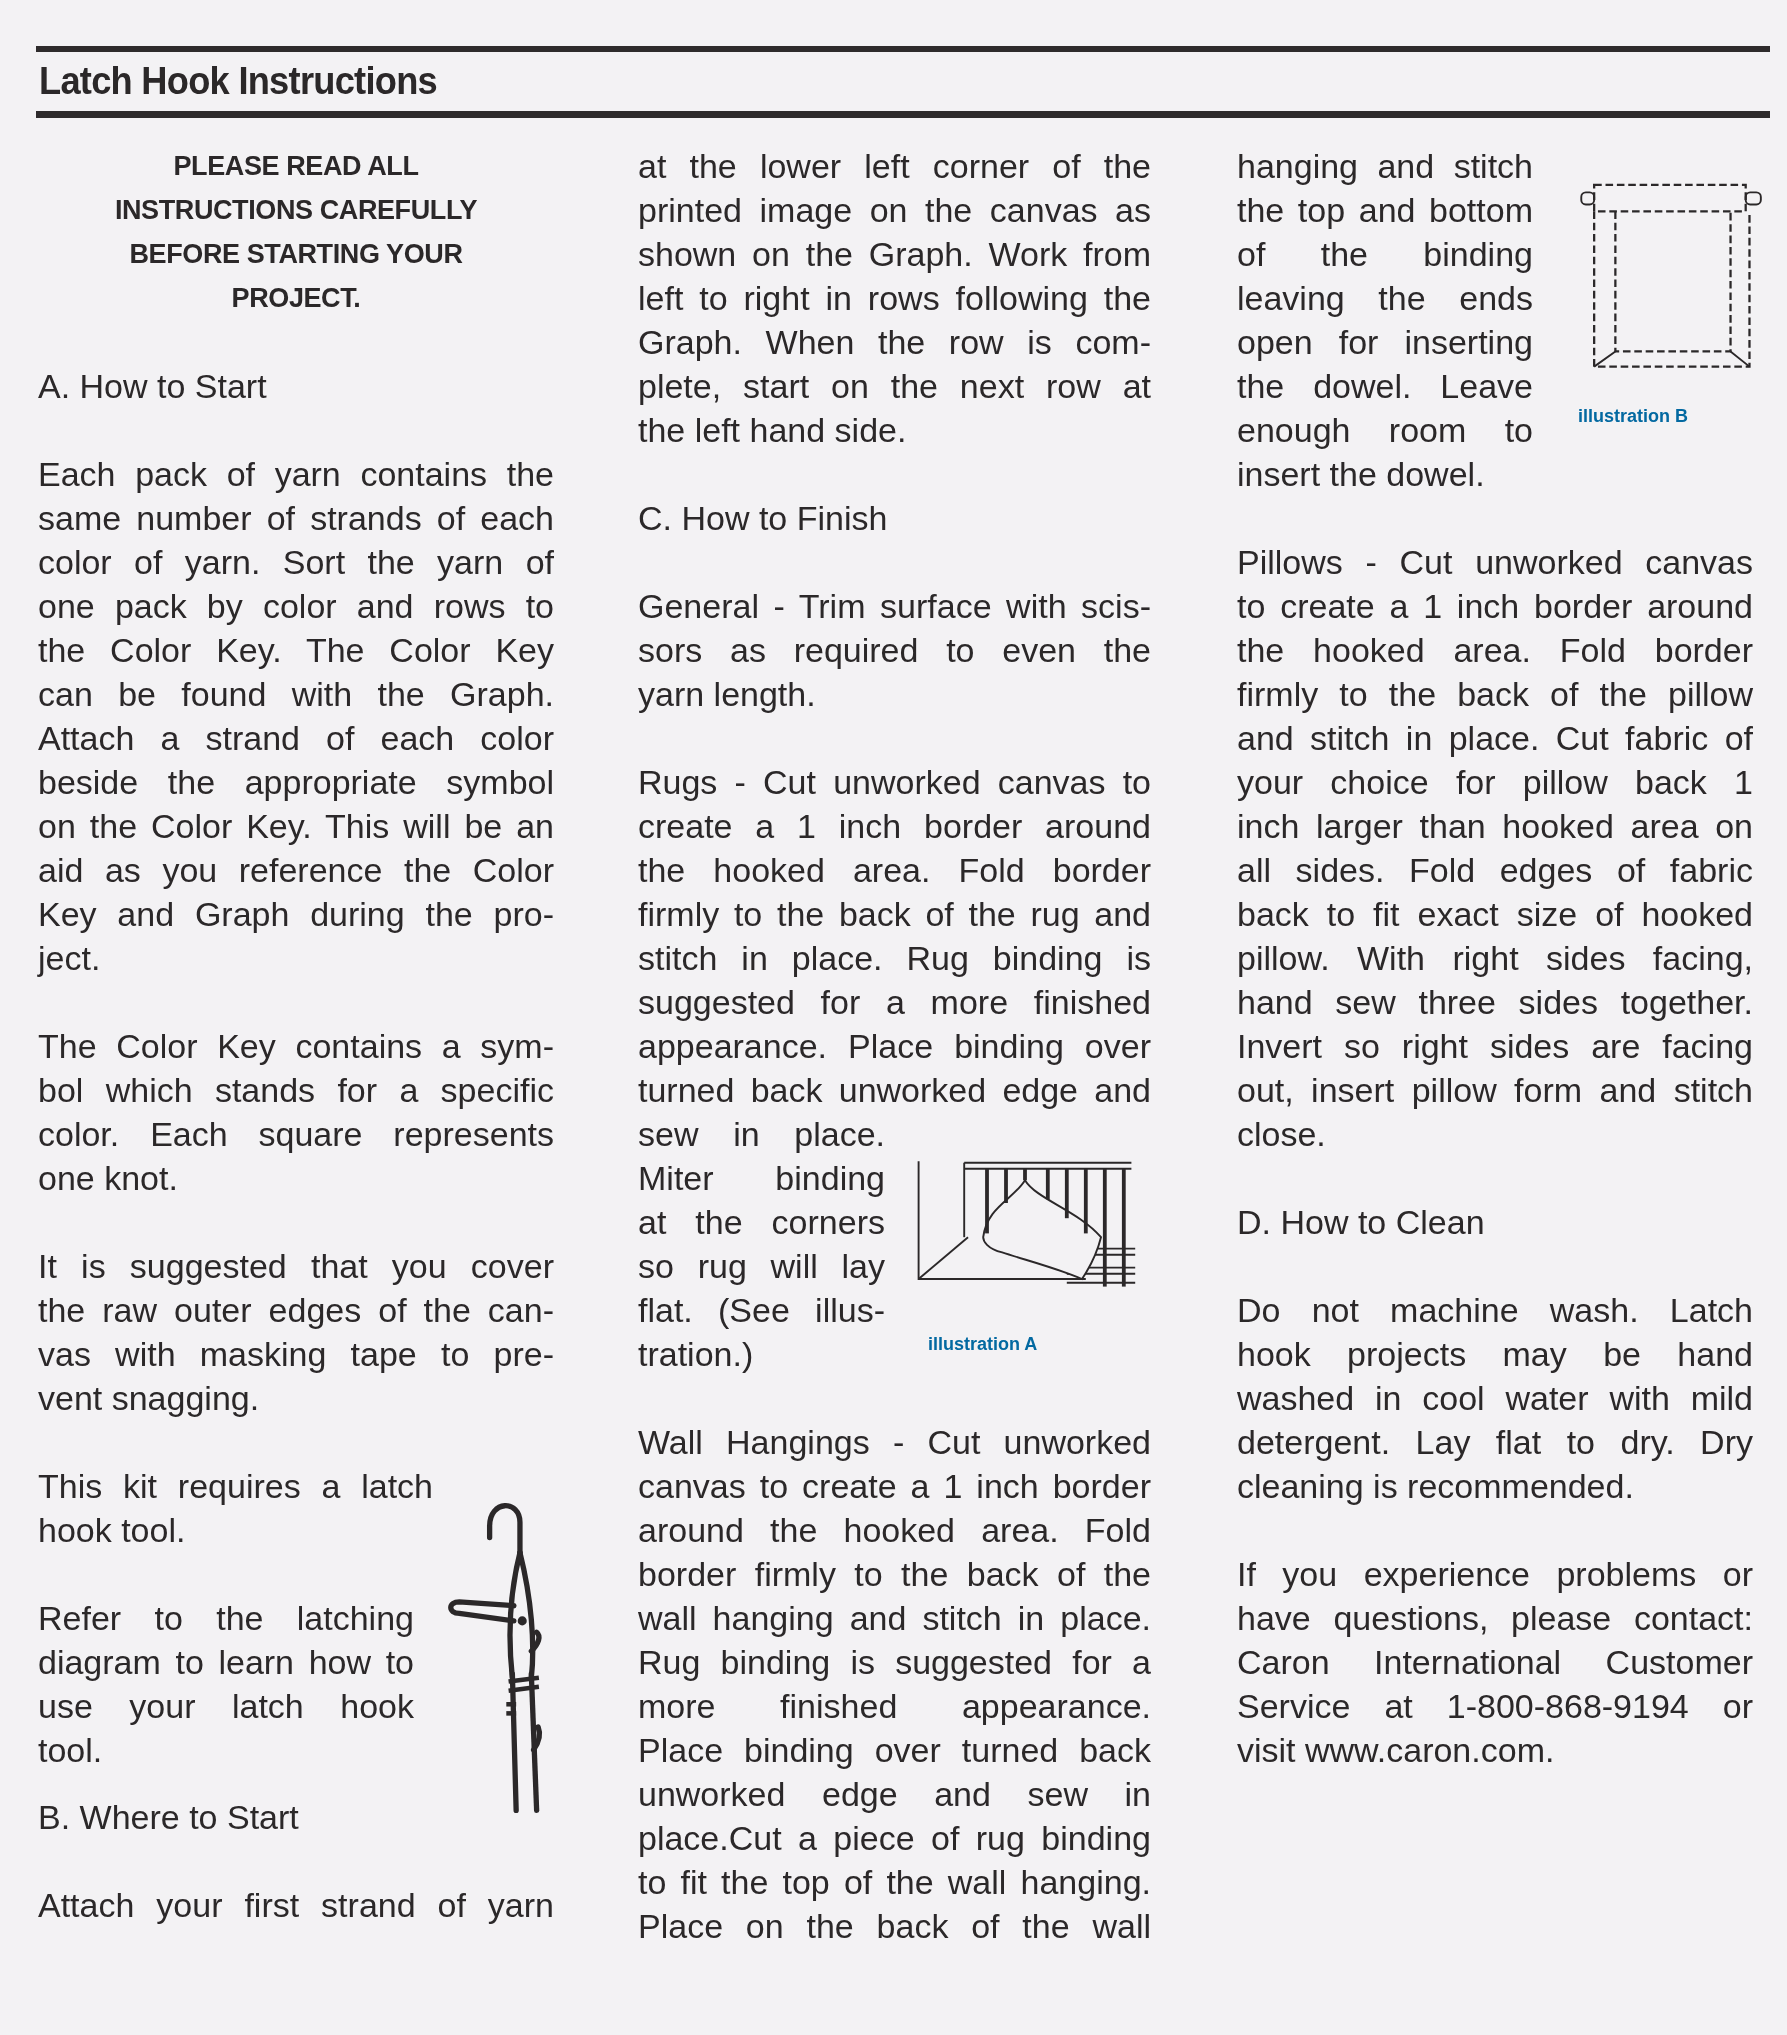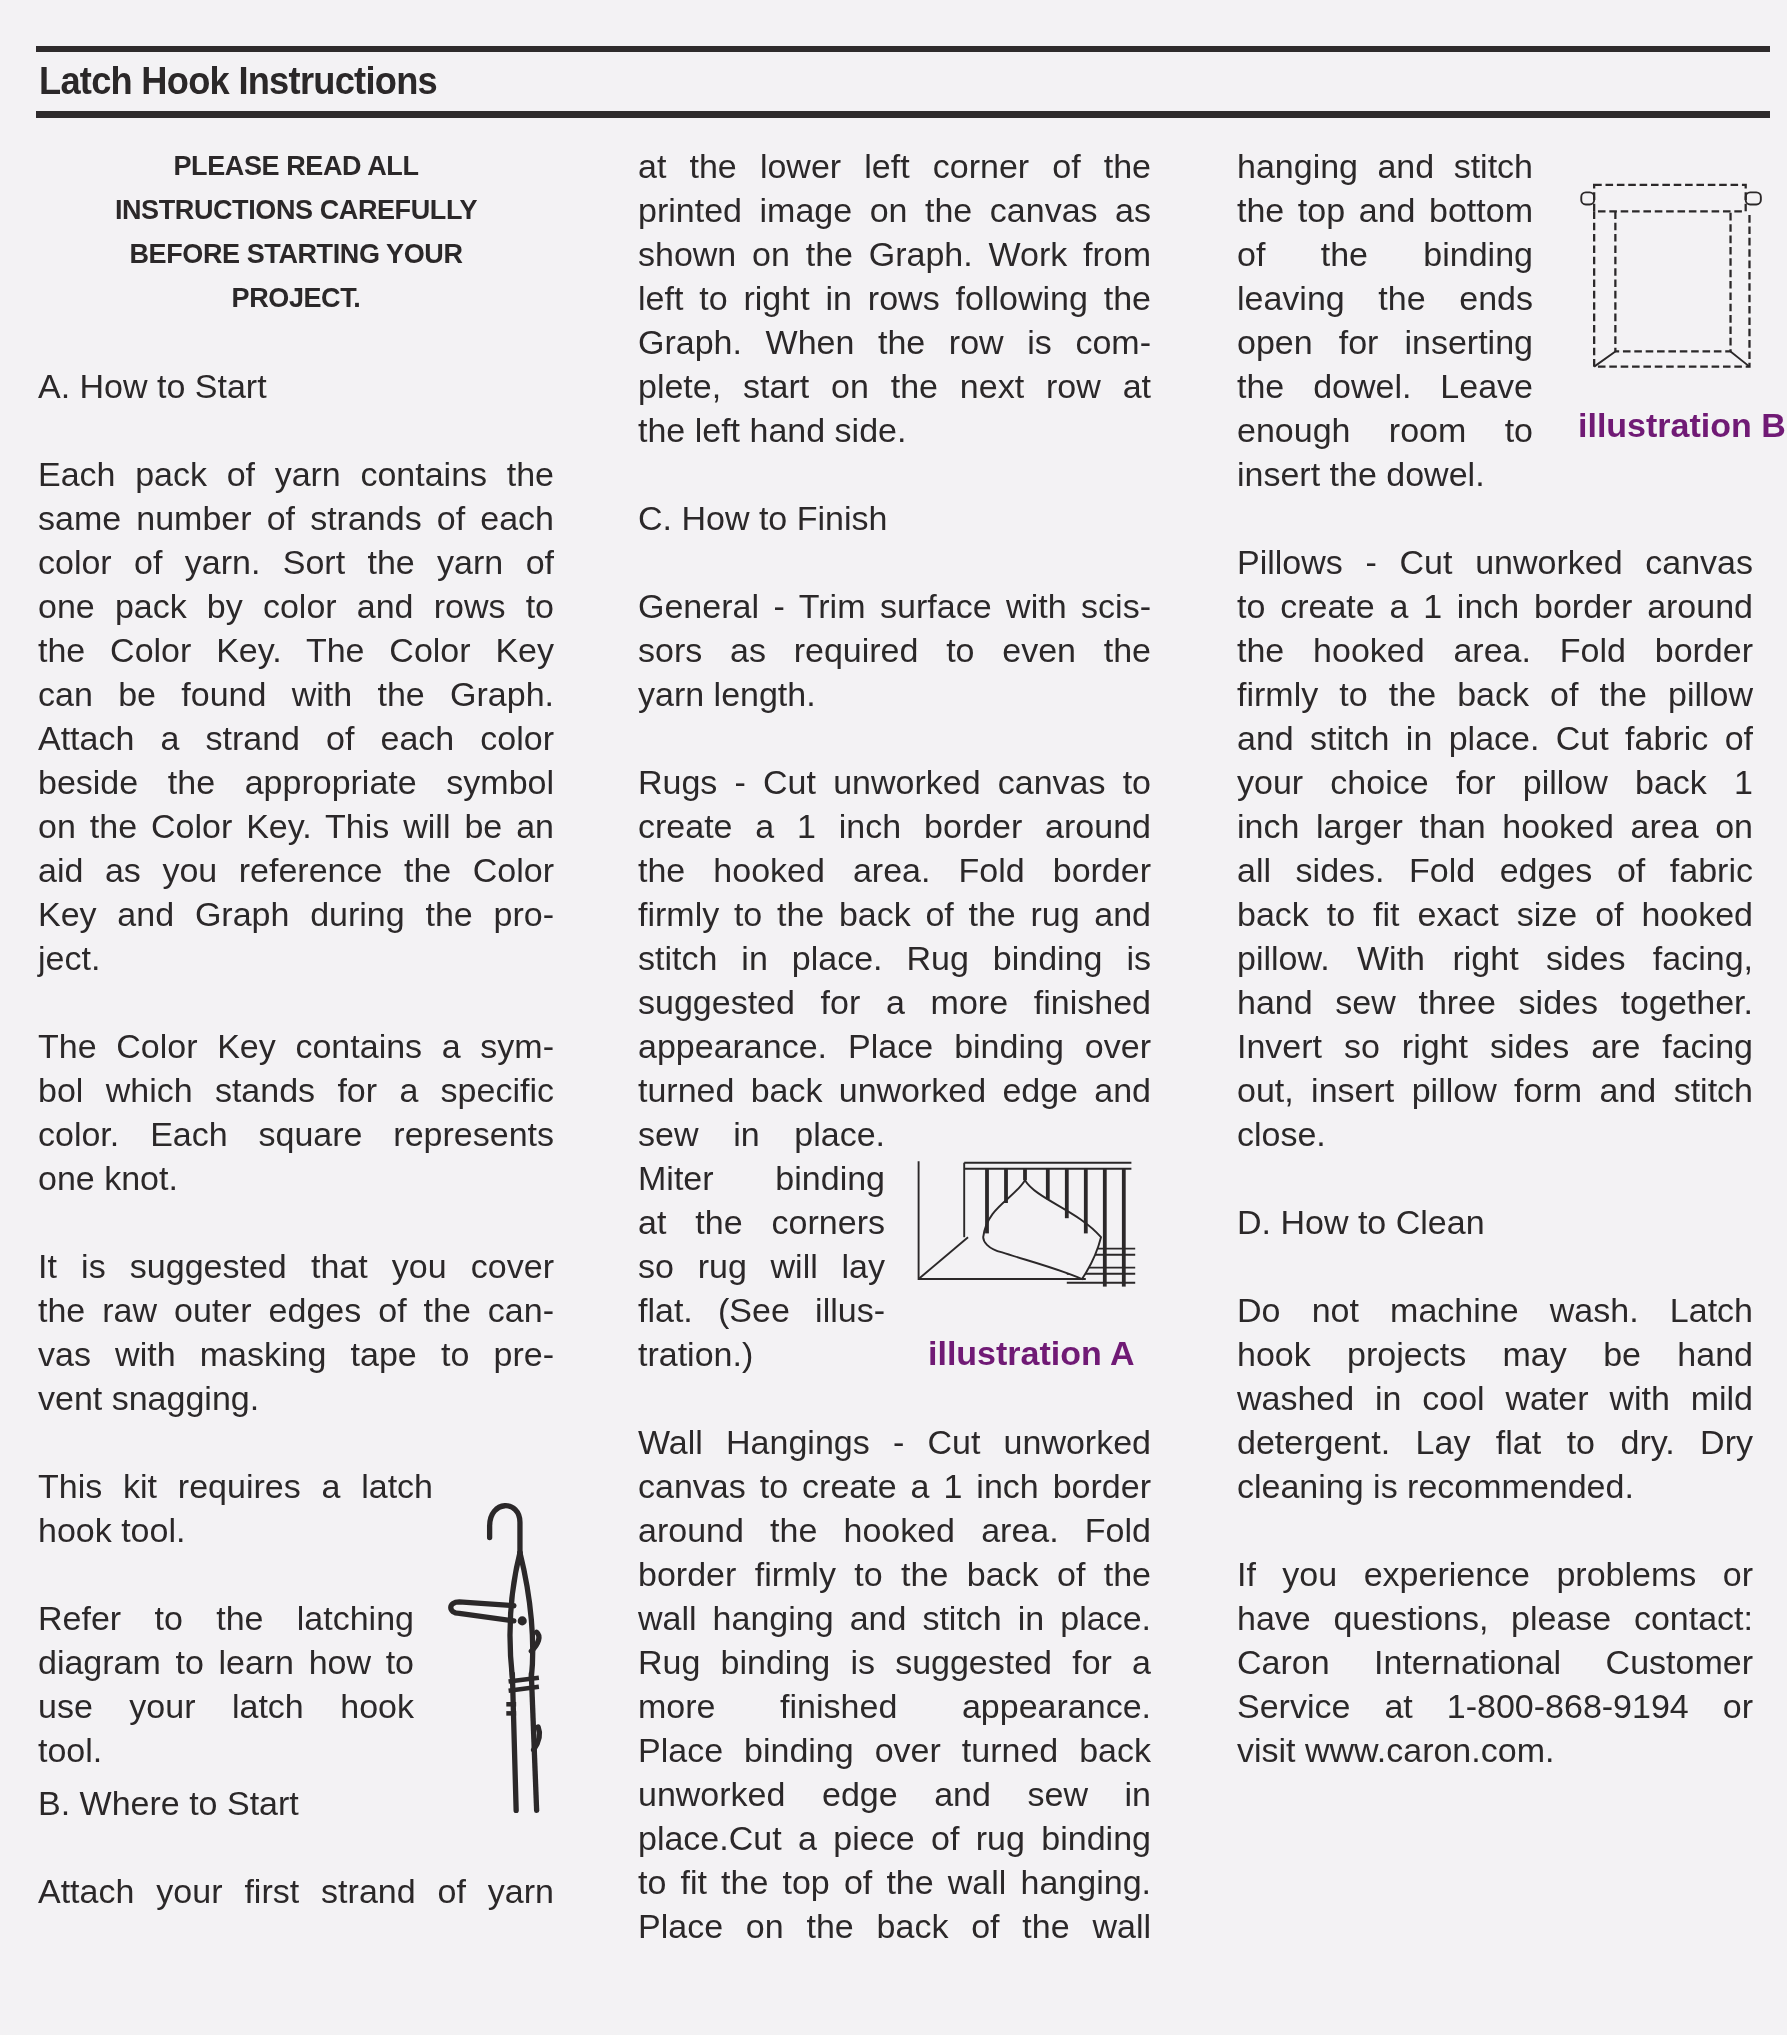--- a/index.html
+++ b/index.html
@@ -28,21 +28,21 @@
     .warn {
       font-weight: bold; text-align: center !important; font-size: 27px;
       line-height: 44px; letter-spacing: -0.4px;
     }
     .line { display: block; text-align: justify; text-align-last: justify; white-space: nowrap; }
     .line.last { text-align-last: left; }
     .narrow { width: 247px; }
     .narrow2 { width: 296px; }
     .narrow3 { width: 300px; }
     .illus { position: absolute; }
-    .illus-cap { position: absolute; font-weight: bold; font-size: 34px; color: #701a75; }
+    .illus-cap { position: absolute; font-weight: bold; font-size: 18px; color: #0369a1; }
     .hook { position: absolute; left: 444px; top: 1492px; width: 114px; height: 326px; }
     .illusA { left: 911px; top: 1146px; width: 228px; height: 152px; }
     .capA { left: 928px; top: 1298px; margin-top: 36px; }
     .illusB { left: 1579px; top: 173px; width: 197px; height: 213px; }
     .capB { left: 1578px; top: 406px; }
   </style>
 </head>
 <body>
 
 <div class="rule top"></div>
@@ -92,21 +92,21 @@
     <span class="line">This kit requires a latch</span>
     <span class="line last">hook tool.</span>
   </p>
   <div class="gap"></div>
   <p style="width:376px">
     <span class="line">Refer to the latching</span>
     <span class="line">diagram to learn how to</span>
     <span class="line">use your latch hook</span>
     <span class="line last">tool.</span>
   </p>
-  <p style="margin-top:9px">B. Where to Start</p>
+  <p style="margin-top:23px">B. Where to Start</p>
   <div class="gap"></div>
   <p>
     <span class="line">Attach your first strand of yarn</span>
   </p>
 </div>
 
 <svg class="hook" viewBox="0 0 150 430">
   <g fill="none" stroke="#2b2829" stroke-width="7" stroke-linecap="round" stroke-linejoin="round">
     <path d="M100 80 L100 40 C100 10 60 10 60 45 L60 60"></path>
     <path d="M100 80 C115 140 120 200 115 245"></path>

